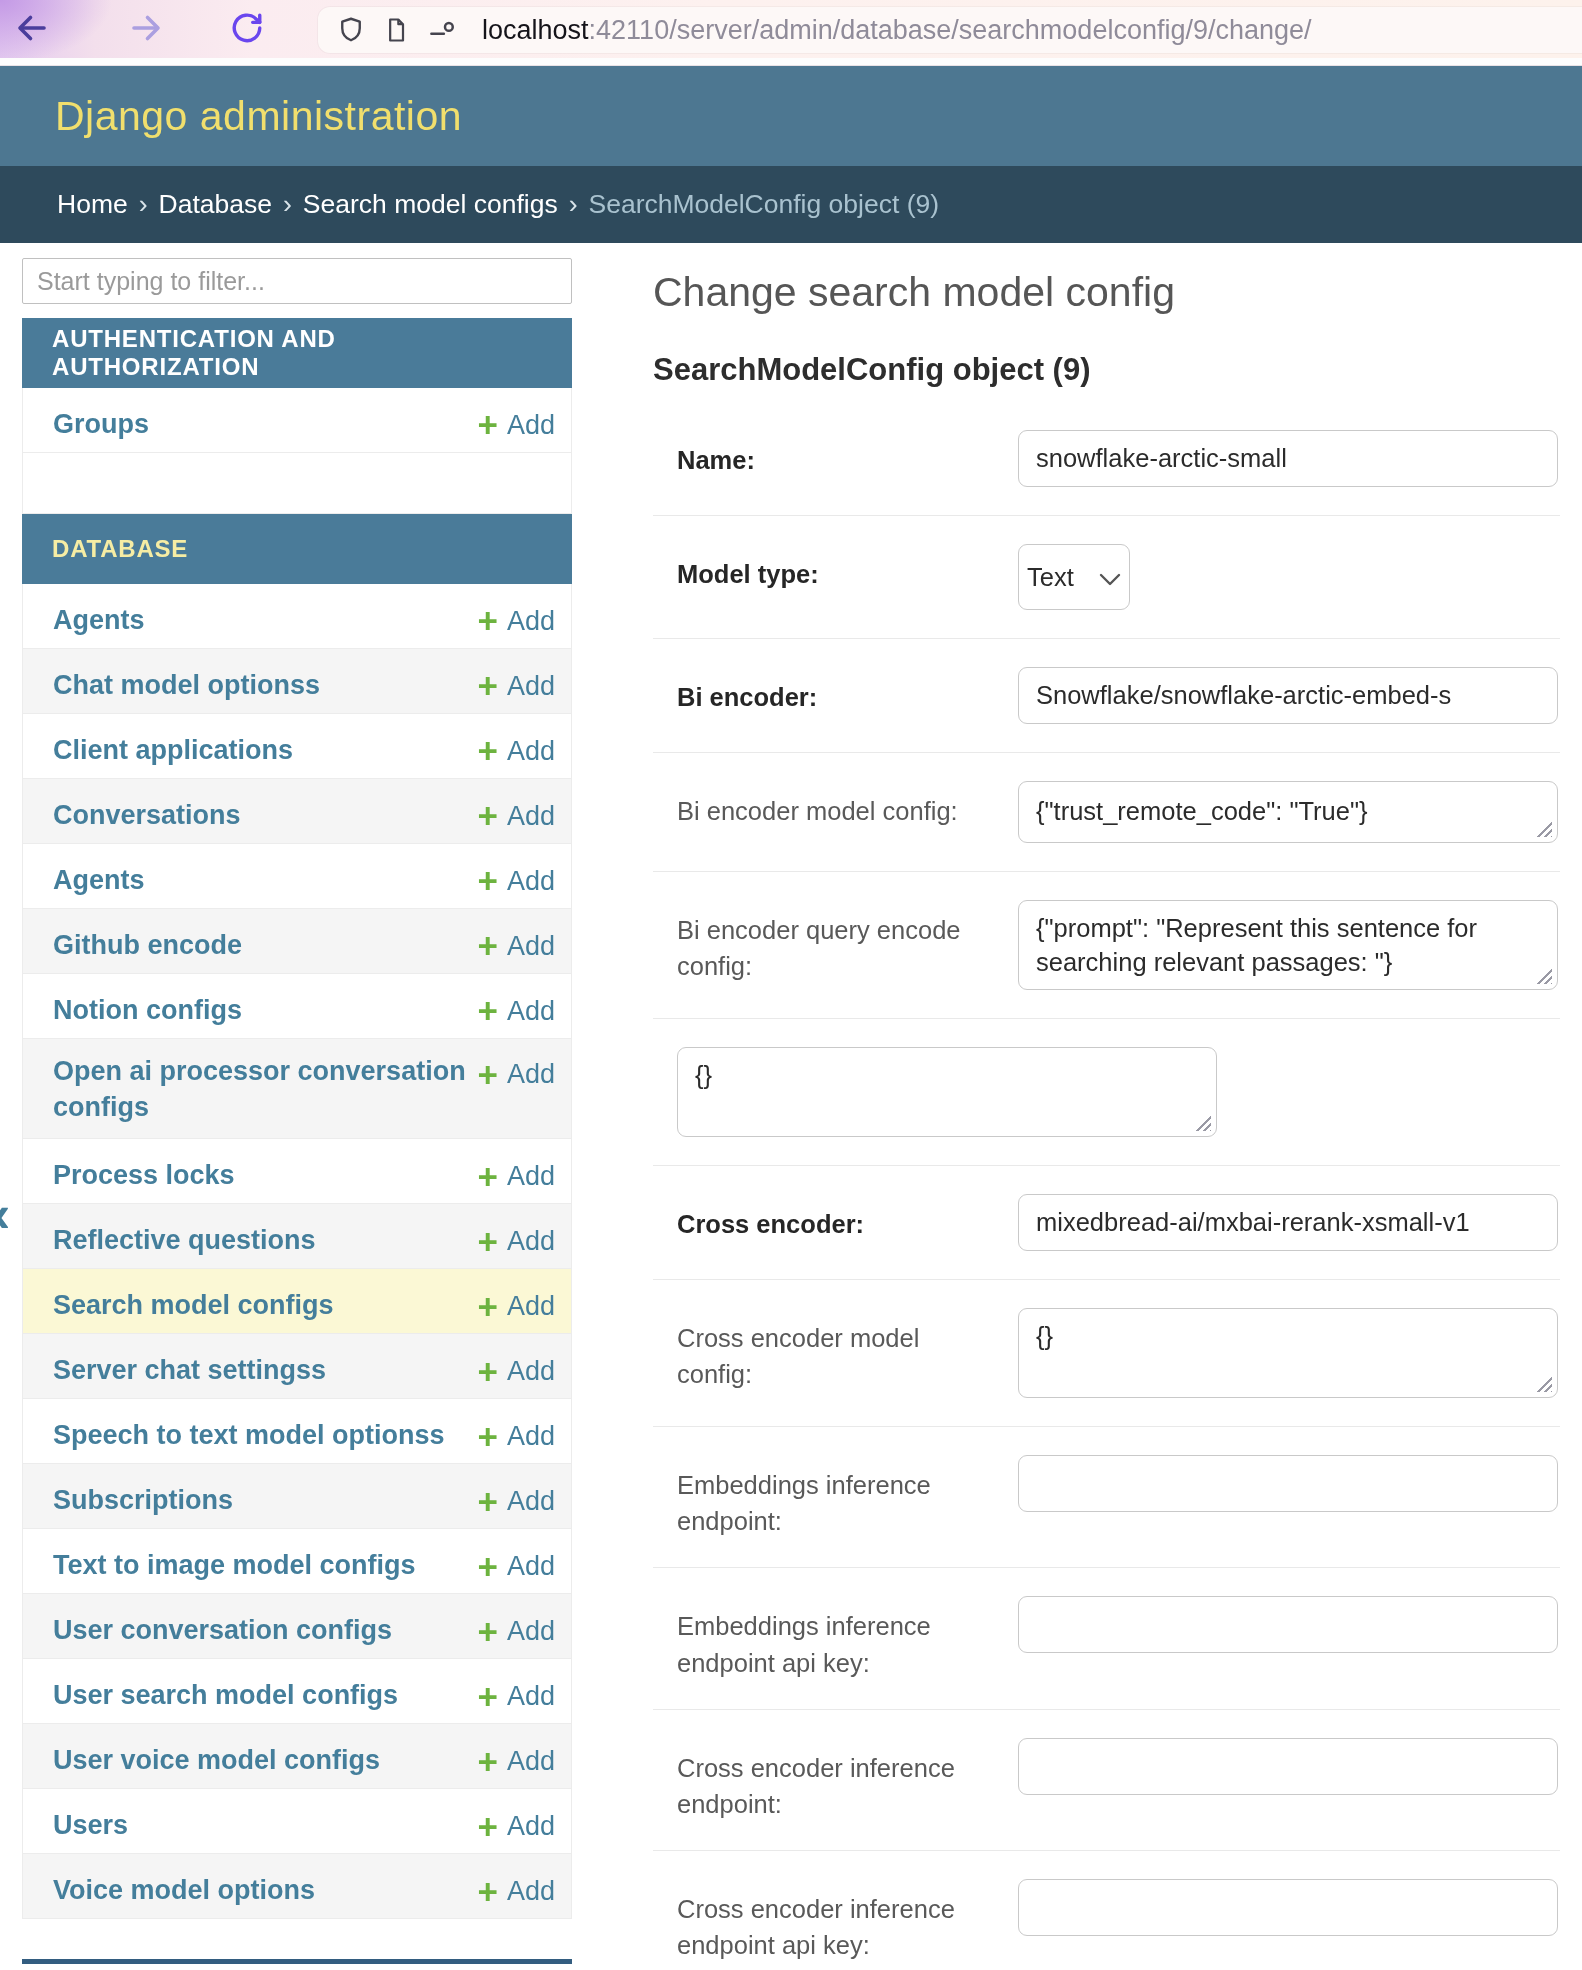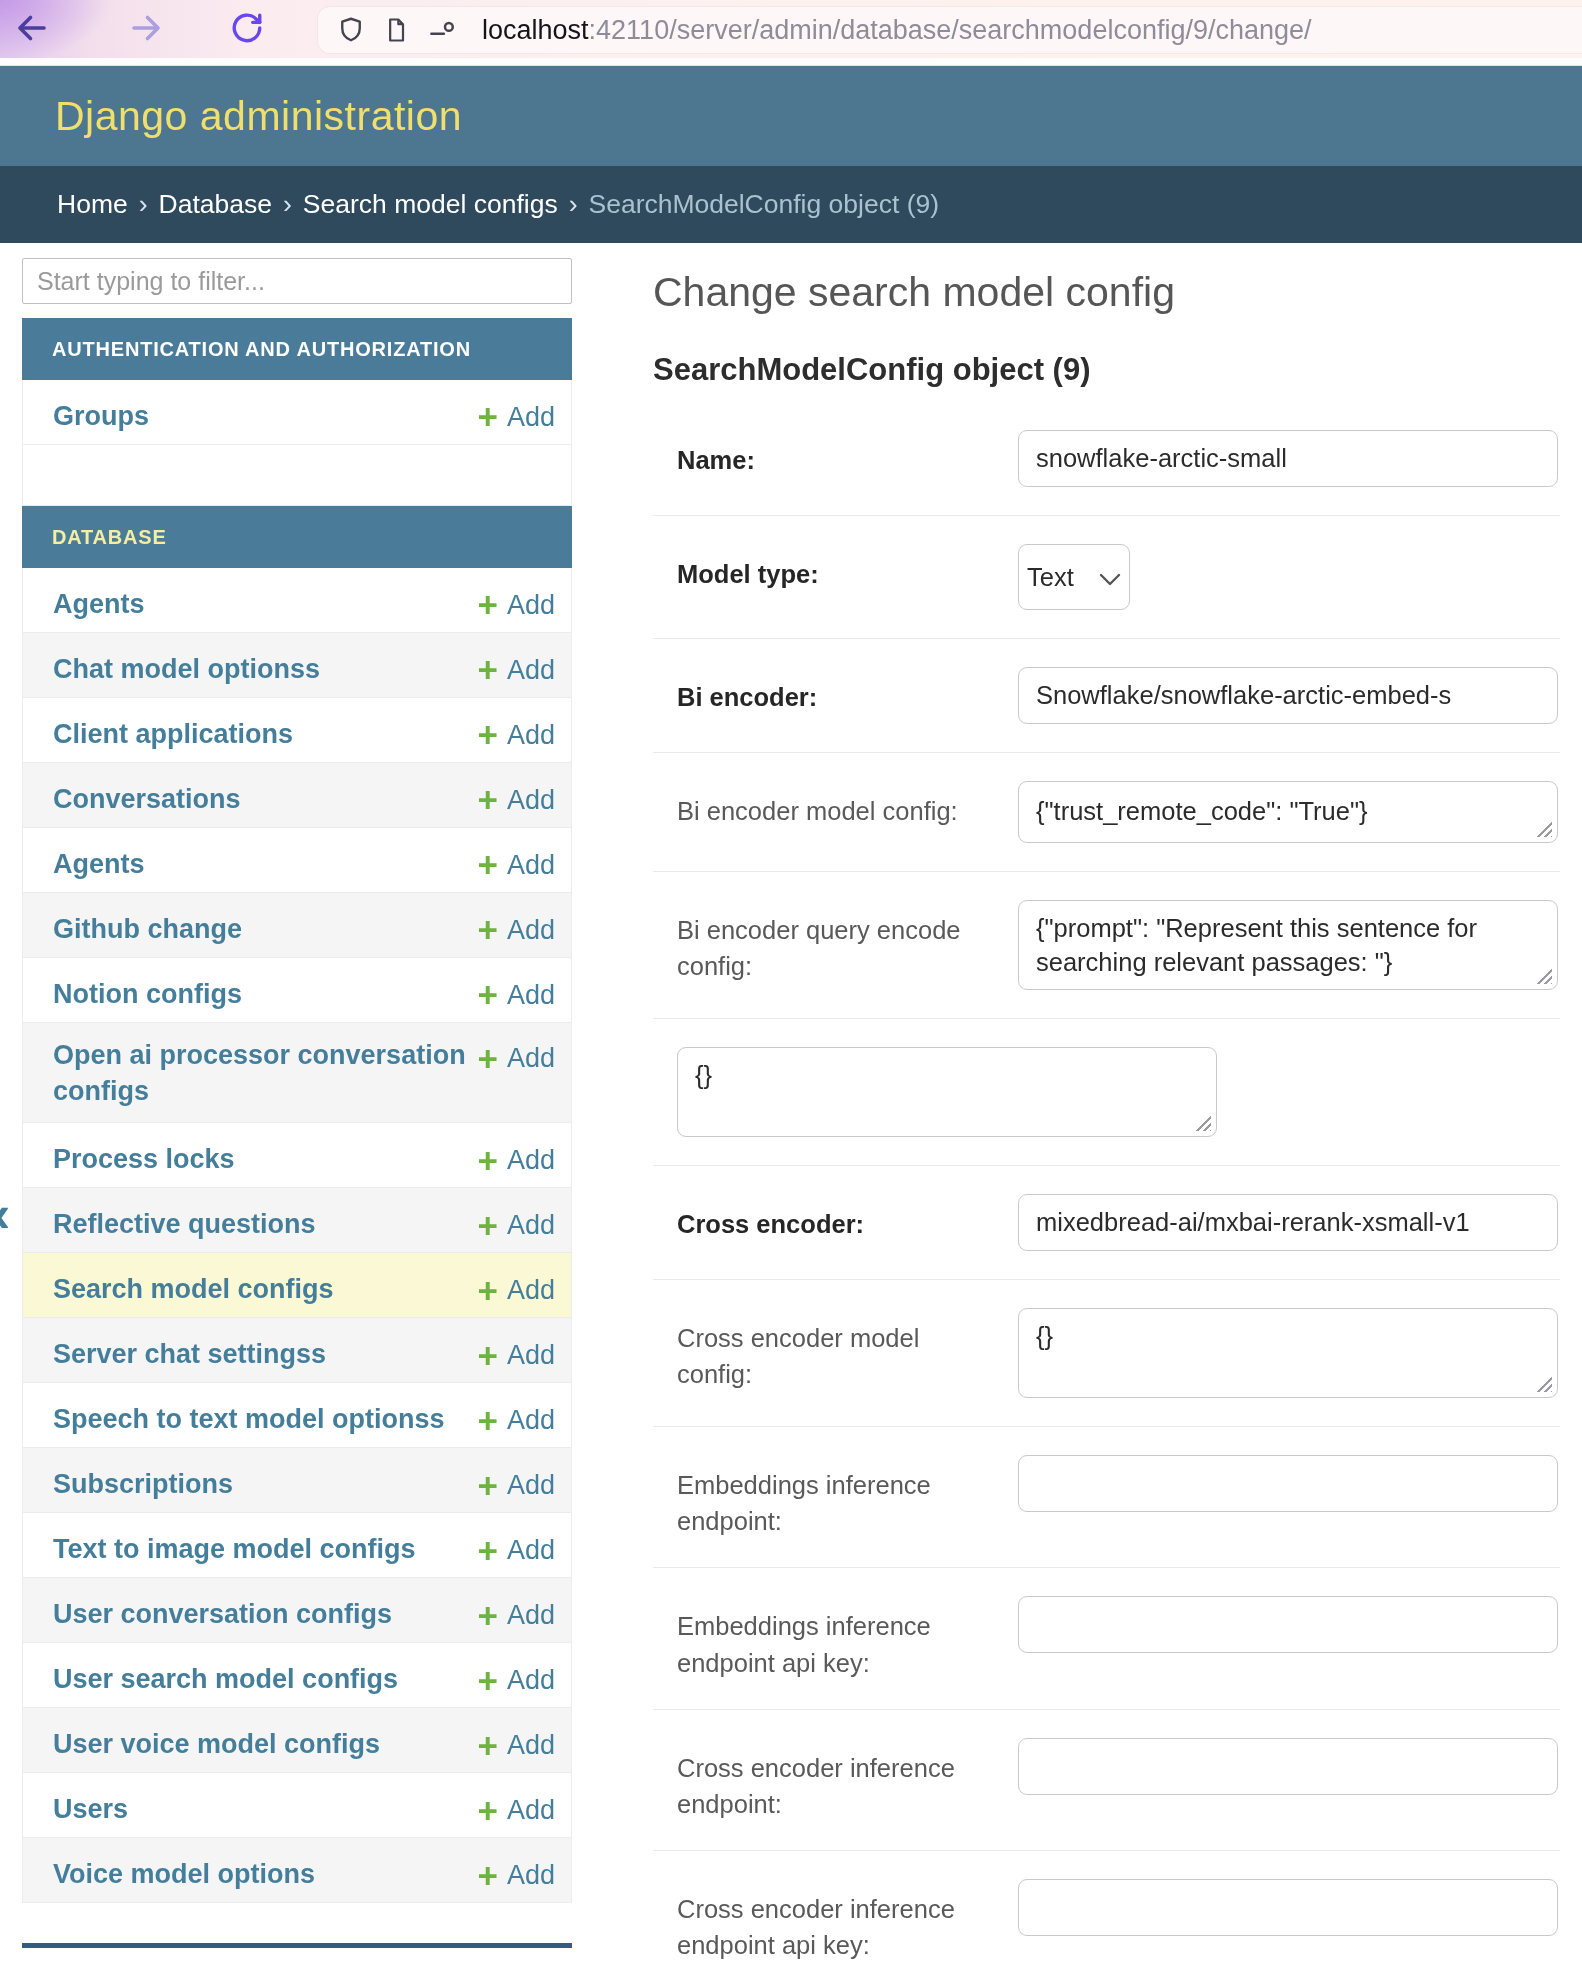--- a/index.html
+++ b/index.html
@@ -81,25 +81,25 @@
     outline: none;
   }
   .filter-input::placeholder { color: #9a9a9a; }
   .modules { margin-top: 14px; }
   .module:not(:last-child)::after {
     content: ""; display: block; height: 60px;
     background: #ffffff;
     border: 1px solid #ececec; border-top: none;
   }
   .caption {
-    height: 62px; background: #4a7b99;
+    height: 70px; background: #4a7b99;
     display: flex; align-items: center;
     padding: 0 30px;
     color: #ffffff; font-weight: bold;
-    font-size: 20px; letter-spacing: 0.8px;
+    font-size: 24px; letter-spacing: 0.8px;
   }
   .caption.yellow { color: #f6eda4; }
   .model-row {
     display: flex; align-items: center; justify-content: space-between;
     min-height: 65px;
     padding: 10px 16px 0 30px;
     border: 1px solid #ececec; border-top: none;
     background: #ffffff;
   }
   .model-row.alt { background: #f5f5f5; }
@@ -280,21 +280,21 @@
             </a>
           </div>
           <div class="model-row">
             <a class="model-link" href="#">Agents</a>
             <a class="add" href="#">
               <span class="plus">+</span>
               <span class="add-label">Add</span>
             </a>
           </div>
           <div class="model-row alt">
-            <a class="model-link" href="#">Github change</a>
+            <a class="model-link" href="#">Github encode</a>
             <a class="add" href="#">
               <span class="plus">+</span>
               <span class="add-label">Add</span>
             </a>
           </div>
           <div class="model-row">
             <a class="model-link" href="#">Notion configs</a>
             <a class="add" href="#">
               <span class="plus">+</span>
               <span class="add-label">Add</span>

